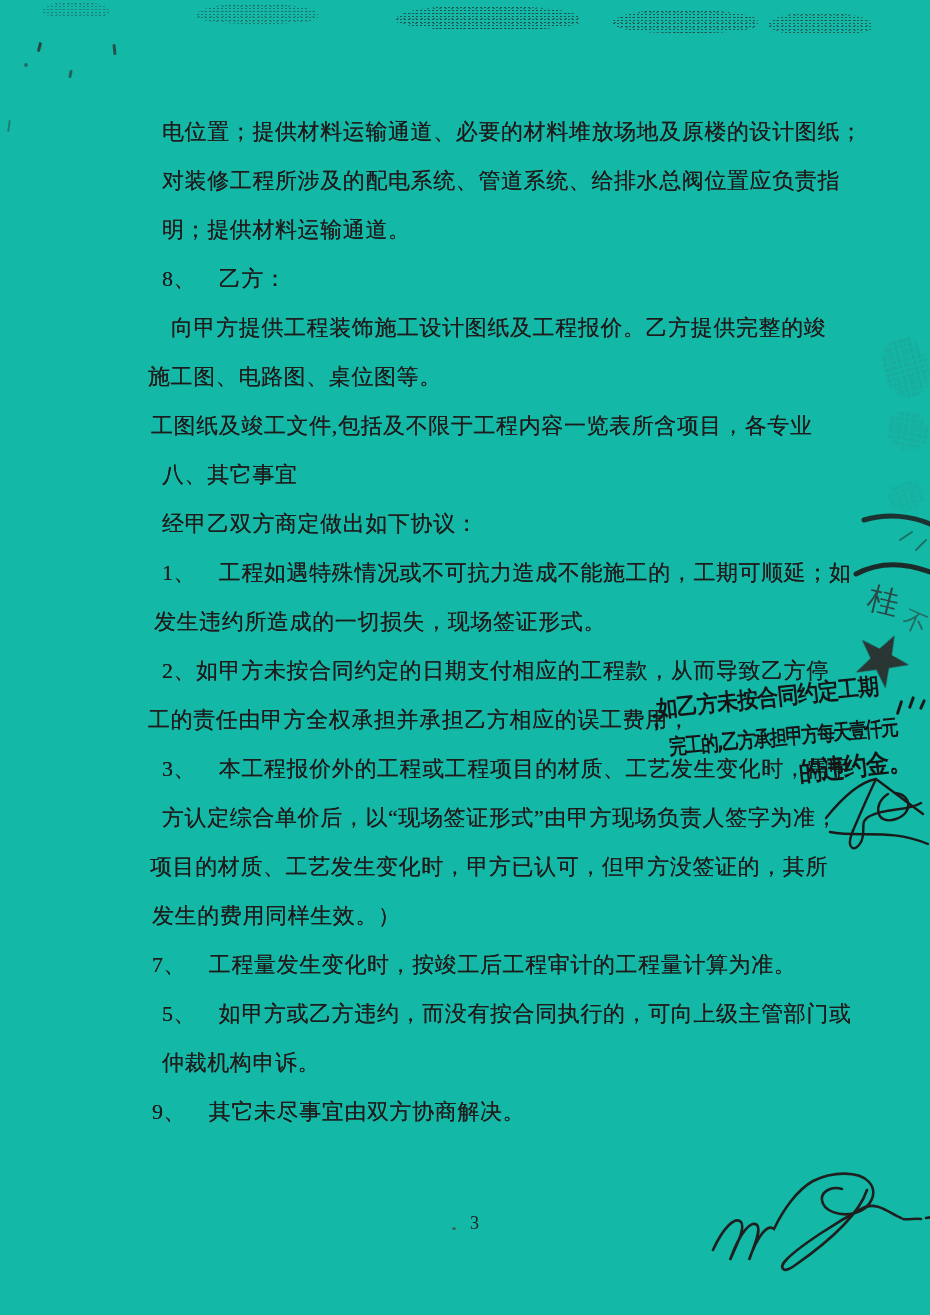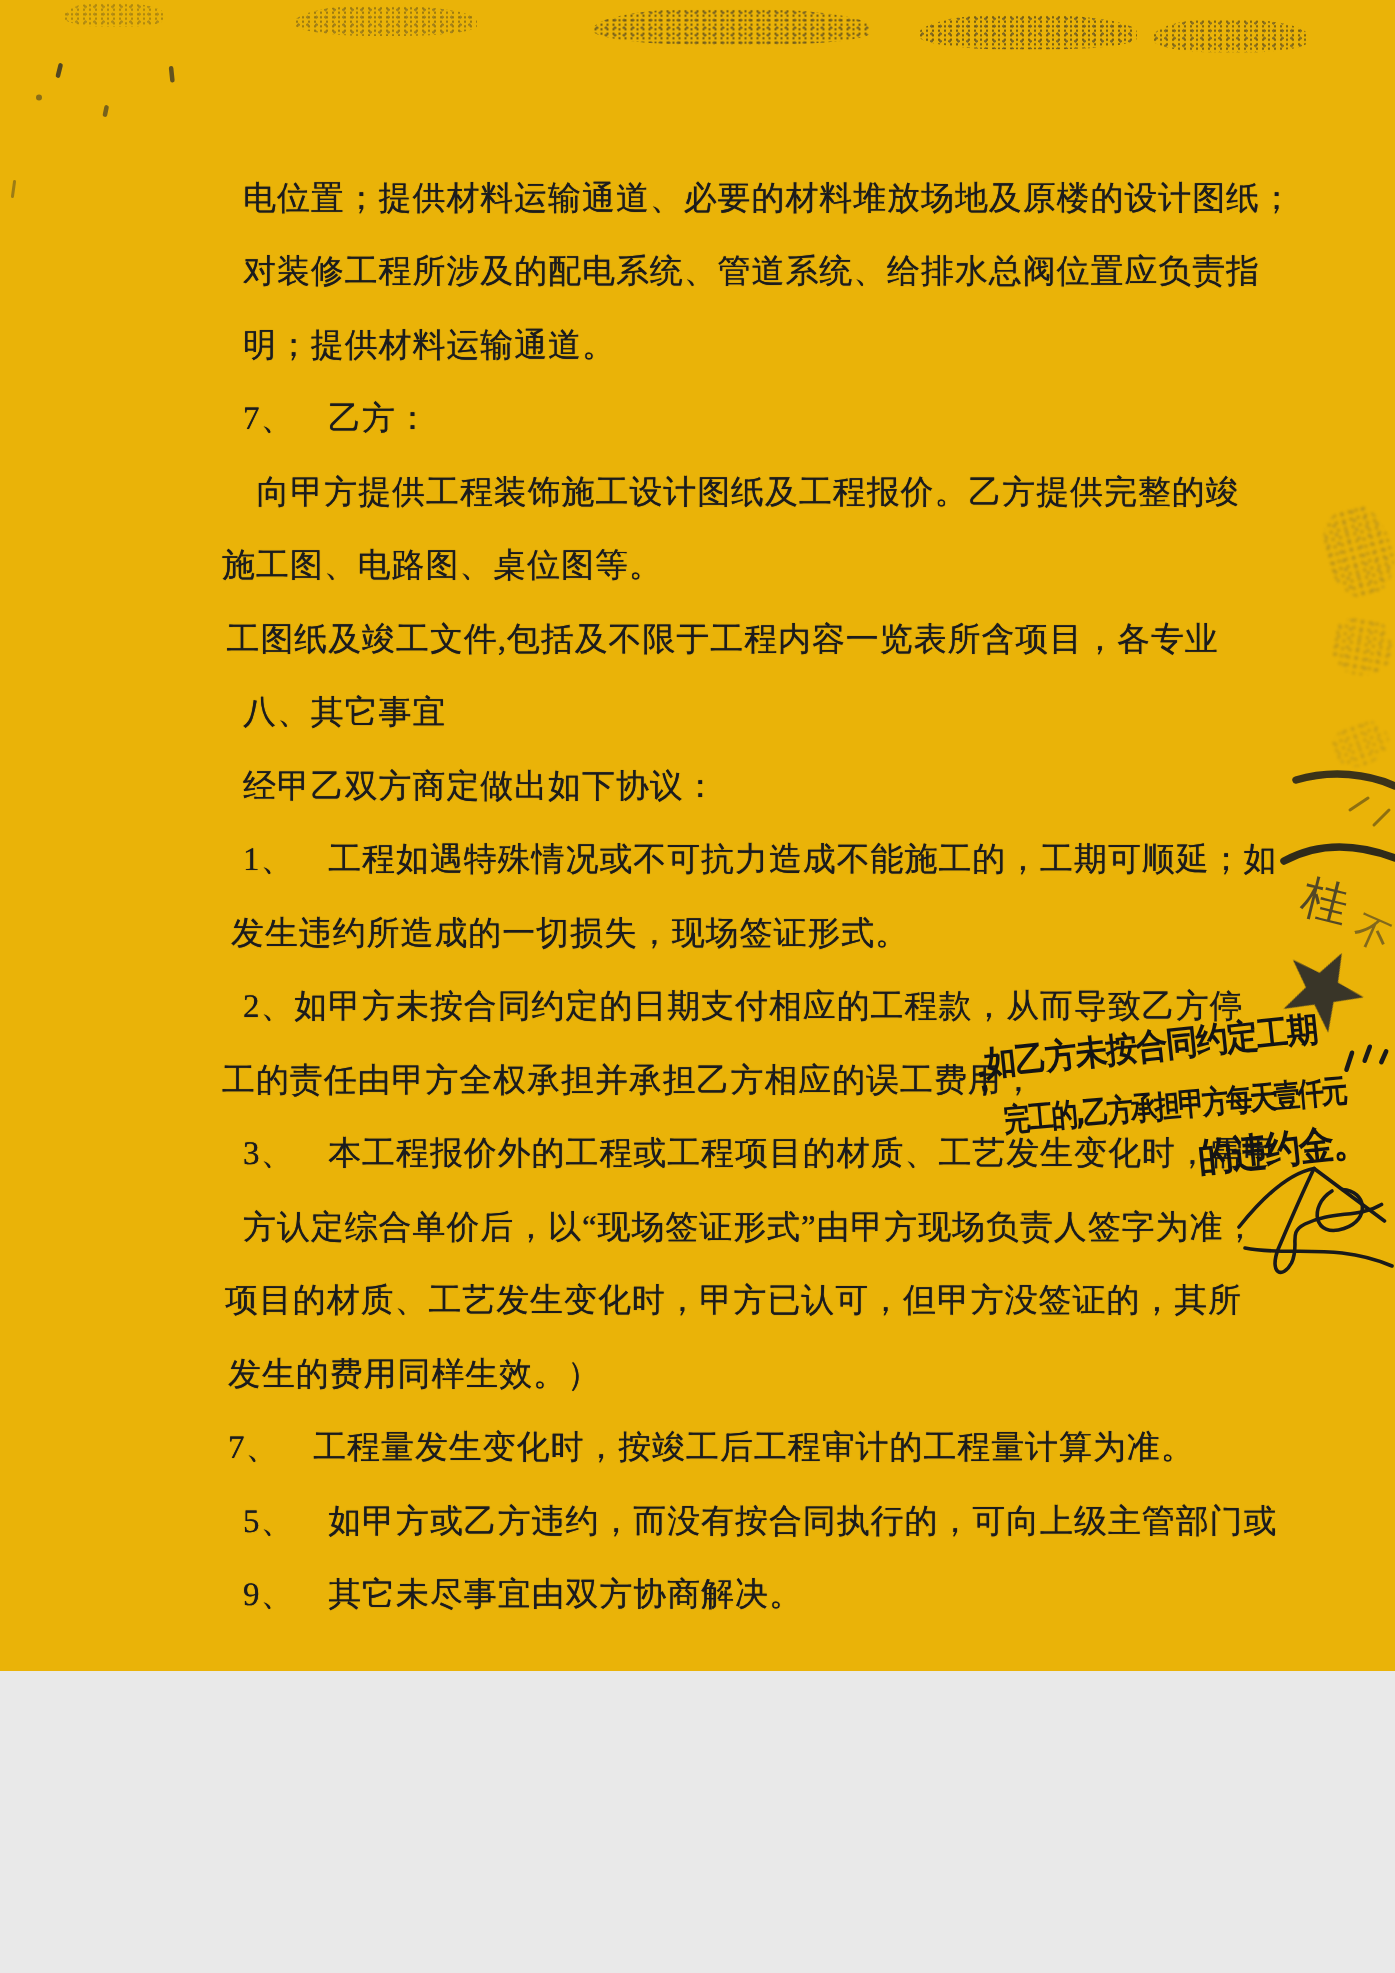--- a/index.html
+++ b/index.html
@@ -1,20 +1,20 @@
 <!DOCTYPE html>
 <html><head>
 <meta charset="utf-8">
 <style>
   html, body { margin:0; padding:0; }
   body { background:#e9e9e9; font-family:"Liberation Serif", serif; }
 
   .page {
-    position:relative; width:930px; height:1114px;
-    background:#eab308; overflow:hidden; color:#1e1e1e;
+    position:relative; width:930px; height:1315px;
+    background:#14b8a6; overflow:hidden; color:#1e1e1e;
   }
 
   
   .text-block { position:absolute; left:162px; top:117px; width:716px; }
   .doc-line {
     height:49px; font-size:22px; line-height:30px; letter-spacing:0.6px;
     white-space:pre; color:#1c1c1c;
     text-shadow:0 0 0.5px #2a2a2a;
   }
   
@@ -126,36 +126,37 @@
   <div class="fleck fleck-1"></div>
   <div class="fleck fleck-2"></div>
   <div class="fleck fleck-3"></div>
   <div class="fleck fleck-4"></div>
   <div class="fleck fleck-5"></div>
 
   <div class="text-block">
     <div class="doc-line">电位置；提供材料运输通道、必要的材料堆放场地及原楼的设计图纸；</div>
     <div class="doc-line">对装修工程所涉及的配电系统、管道系统、给排水总阀位置应负责指</div>
     <div class="doc-line">明；提供材料运输通道。</div>
-    <div class="doc-line">7、　乙方：</div>
+    <div class="doc-line">8、　乙方：</div>
     <div class="doc-line">向甲方提供工程装饰施工设计图纸及工程报价。乙方提供完整的竣</div>
     <div class="doc-line">施工图、电路图、桌位图等。</div>
     <div class="doc-line">工图纸及竣工文件,包括及不限于工程内容一览表所含项目，各专业</div>
     <div class="doc-line">八、其它事宜</div>
     <div class="doc-line">经甲乙双方商定做出如下协议：</div>
     <div class="doc-line">1、　工程如遇特殊情况或不可抗力造成不能施工的，工期可顺延；如</div>
     <div class="doc-line">发生违约所造成的一切损失，现场签证形式。</div>
     <div class="doc-line">2、如甲方未按合同约定的日期支付相应的工程款，从而导致乙方停</div>
     <div class="doc-line">工的责任由甲方全权承担并承担乙方相应的误工费用，</div>
     <div class="doc-line">3、　本工程报价外的工程或工程项目的材质、工艺发生变化时，需甲</div>
     <div class="doc-line">方认定综合单价后，以“现场签证形式”由甲方现场负责人签字为准，</div>
     <div class="doc-line">项目的材质、工艺发生变化时，甲方已认可，但甲方没签证的，其所</div>
     <div class="doc-line">发生的费用同样生效。）</div>
     <div class="doc-line">7、　工程量发生变化时，按竣工后工程审计的工程量计算为准。</div>
     <div class="doc-line">5、　如甲方或乙方违约，而没有按合同执行的，可向上级主管部门或</div>
+    <div class="doc-line">仲裁机构申诉。</div>
     <div class="doc-line">9、　其它未尽事宜由双方协商解决。</div>
   </div>
 
   <div class="hw hw-punct">；</div>
   <div class="hw hw-1">如乙方未按合同约定工期</div>
   <div class="hw hw-2">完工的,乙方承担甲方每天壹仟元</div>
   <div class="hw hw-3">的违约金。</div>
   <div class="tick tick-1"></div>
   <div class="tick tick-2"></div>
   <div class="tick tick-3"></div>

